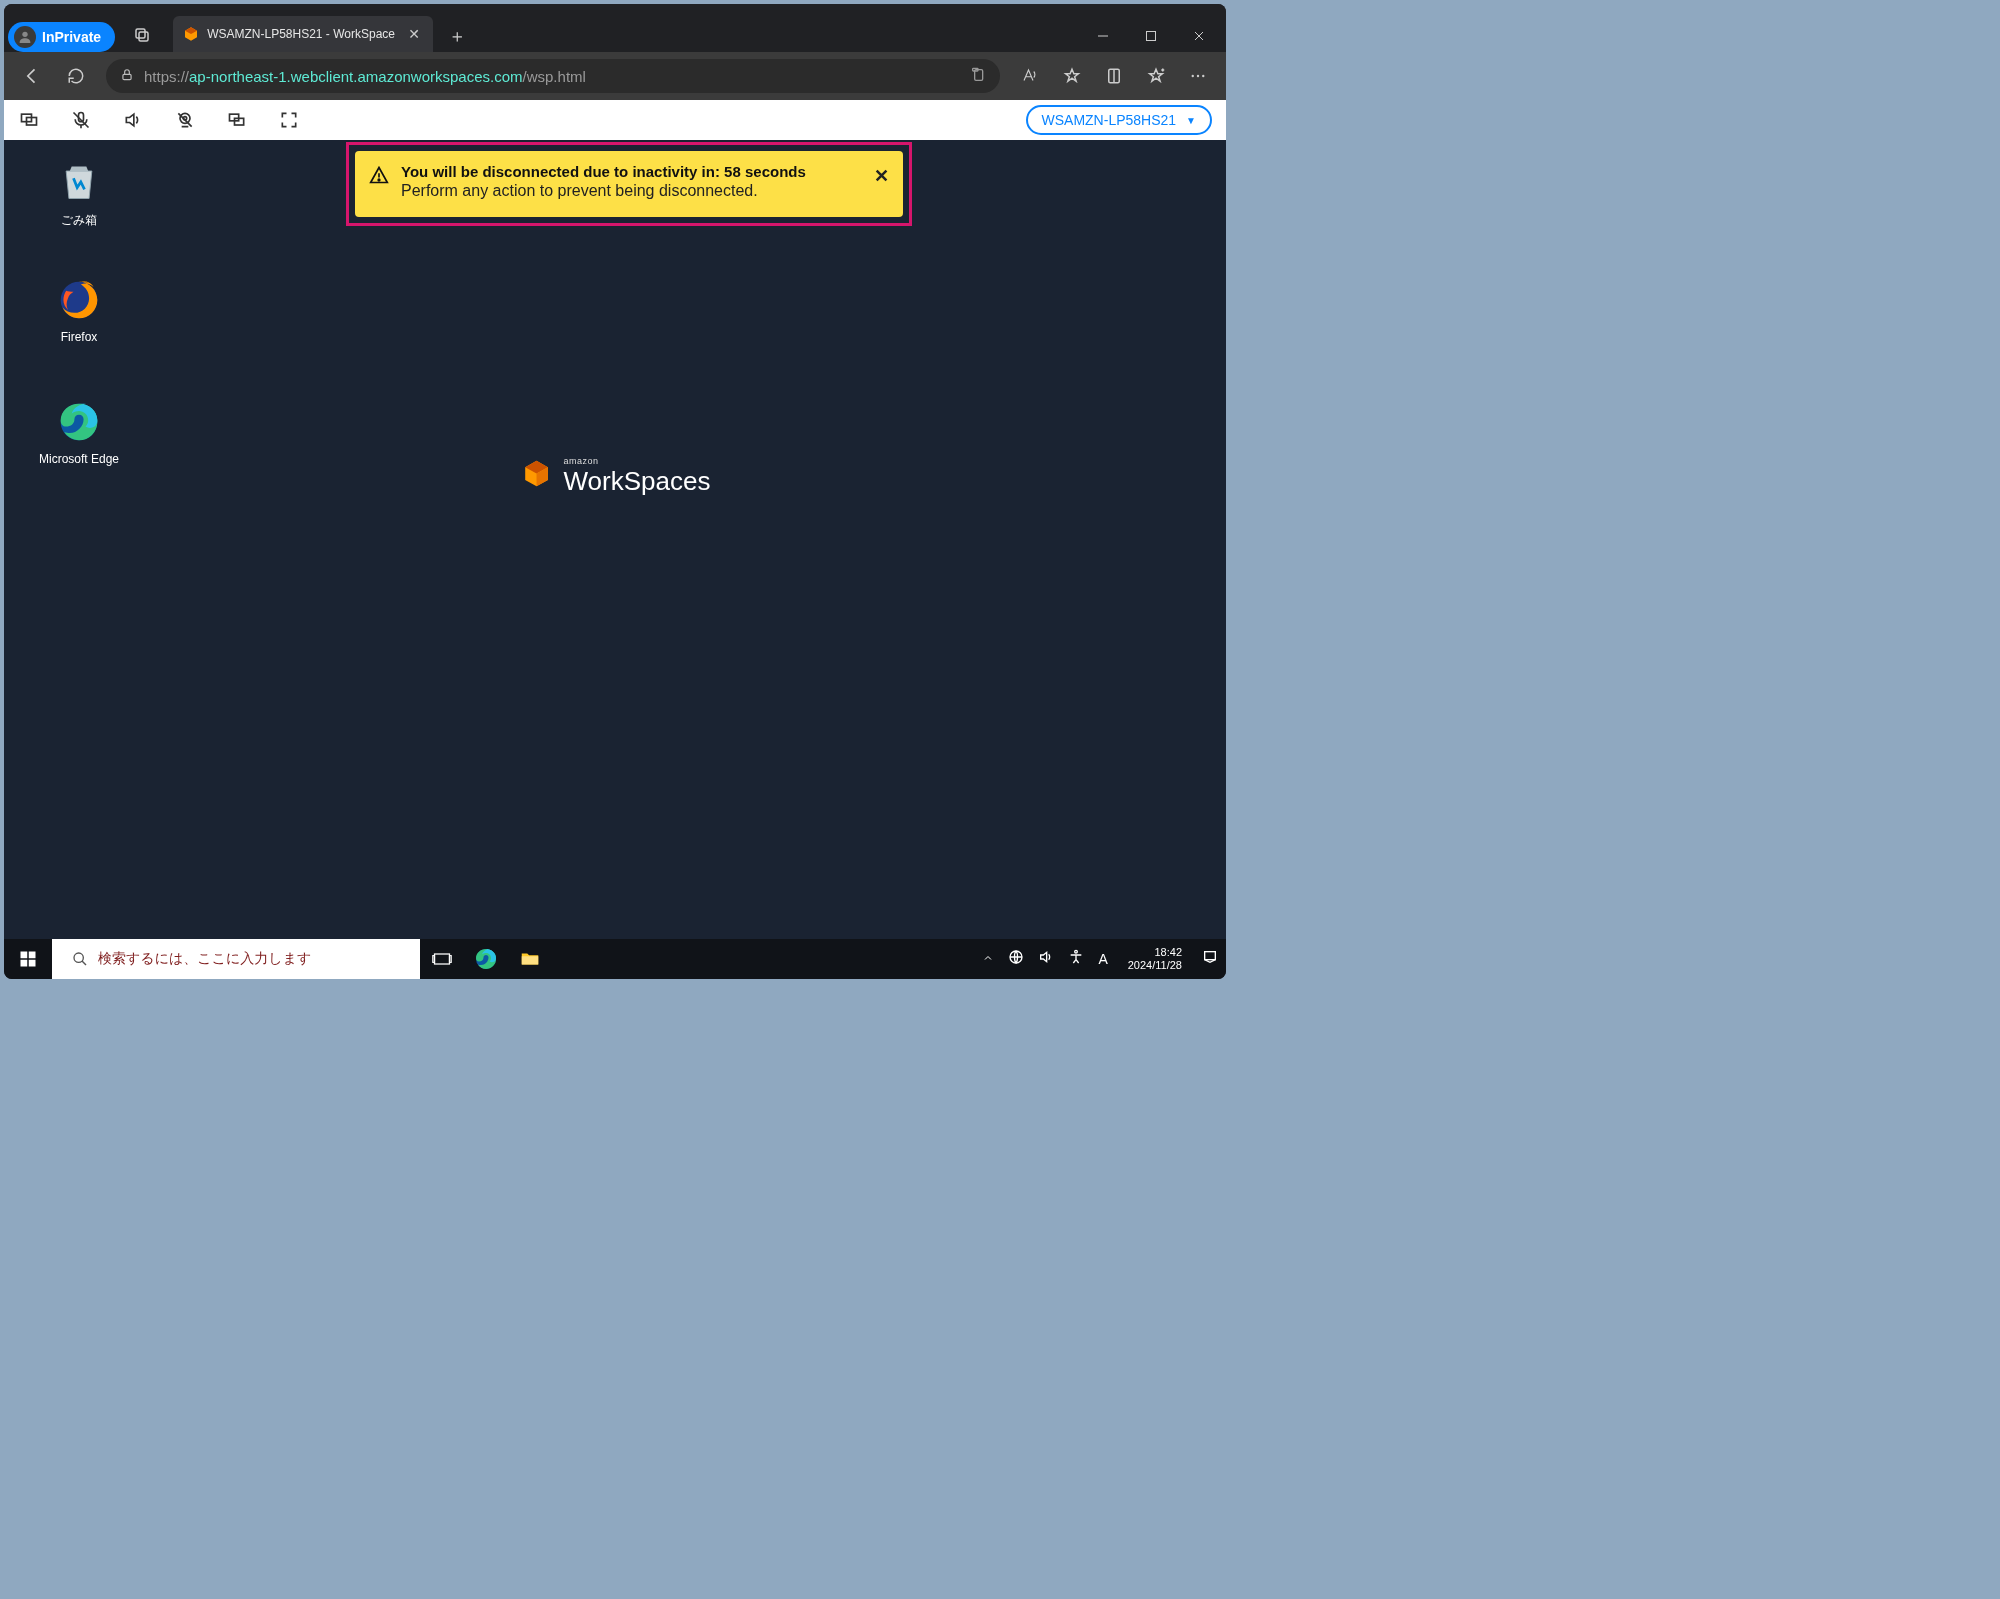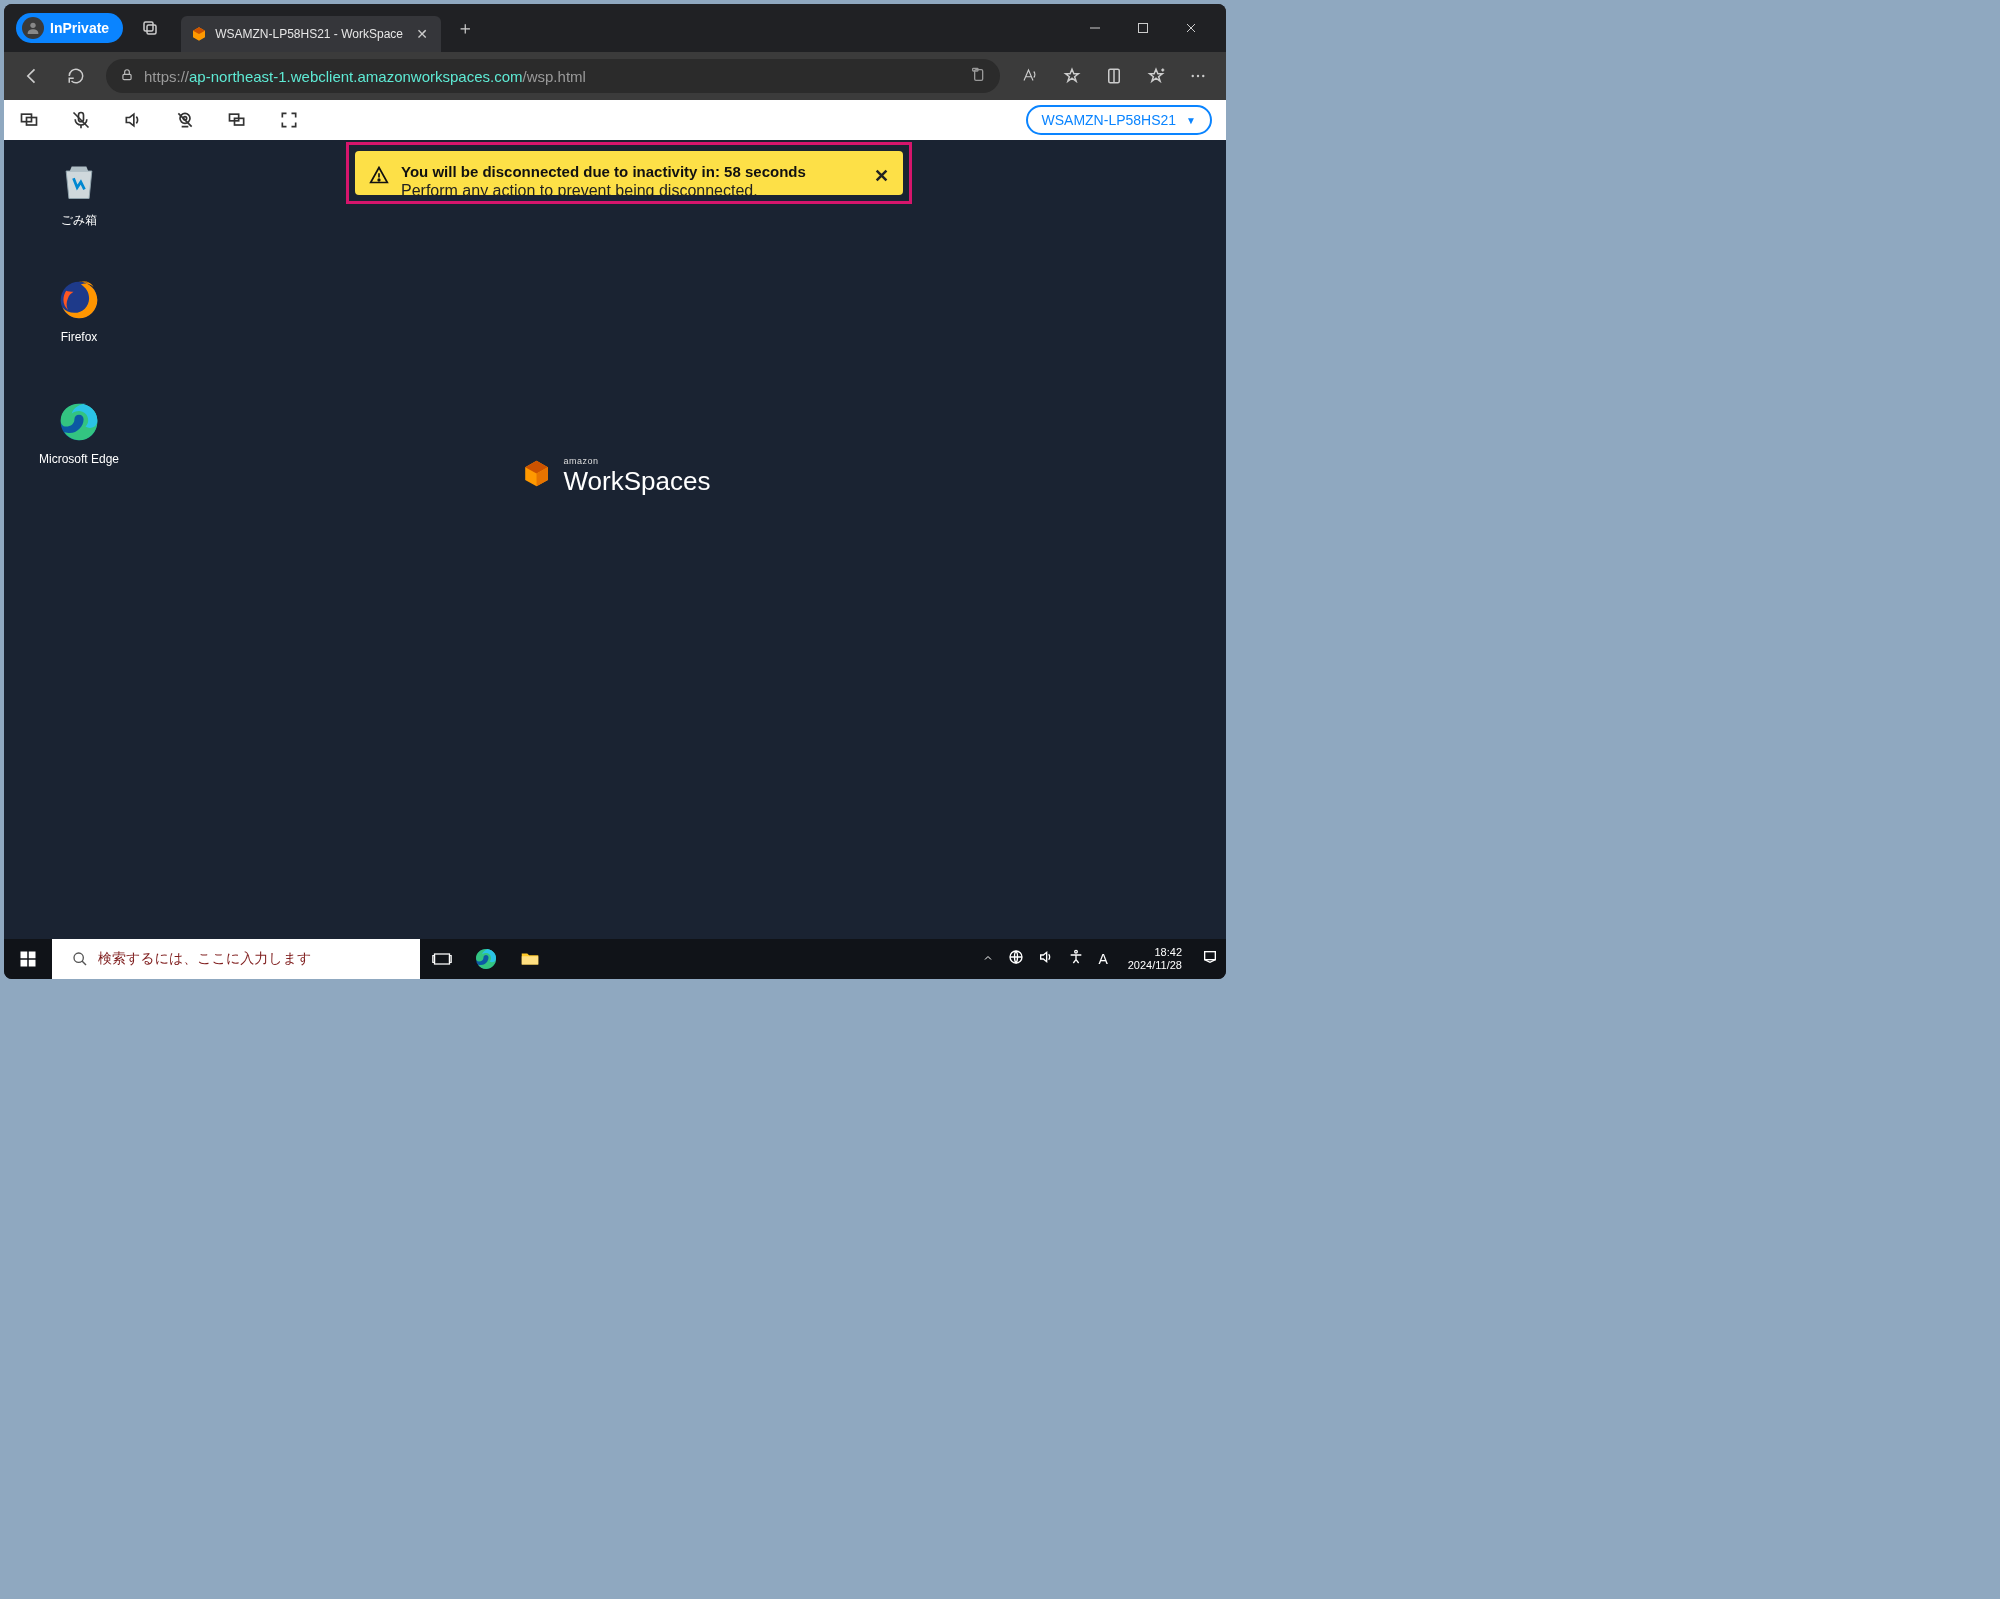--- a/index.html
+++ b/index.html
@@ -1,20 +1,20 @@
 <!DOCTYPE html>
 <html><head>
 <meta charset="utf-8">
 <style>
 *{margin:0;padding:0;box-sizing:border-box;font-family:"Segoe UI","Meiryo",sans-serif;}
 body{width:1230px;height:983px;background:#8fa8c0;overflow:hidden;position:relative;}
 .window{position:absolute;left:4px;top:4px;right:4px;bottom:4px;background:#202124;border-radius:8px;overflow:hidden;display:flex;flex-direction:column;}
 
 
-.titlebar{height:48px;background:#202124;display:flex;align-items:center;padding:0 12px;}
+.titlebar{height:48px;background:#202124;display:flex;align-items:flex-end;padding:0 4px;}
 .inprivate-badge{display:flex;align-items:center;background:#0a84ff;color:#fff;border-radius:16px;padding:4px 14px 4px 6px;font-size:14px;font-weight:600;gap:6px;}
 .inprivate-badge .avatar-ico{width:22px;height:22px;border-radius:50%;background:#3a3a3a;display:flex;align-items:center;justify-content:center;}
 .inprivate-badge .avatar-ico svg{width:16px;height:16px;fill:#888;}
 .tab-actions-btn{width:34px;height:34px;margin-left:10px;display:flex;align-items:center;justify-content:center;color:#ccc;border-radius:4px;}
 .tab{display:flex;align-items:center;background:#35363a;border-radius:6px 6px 0 0;height:36px;margin-top:12px;margin-left:14px;padding:0 10px;gap:8px;min-width:260px;max-width:260px;}
 .tab .favicon{width:16px;height:16px;}
 .tab .title{color:#e6e6e6;font-size:12px;white-space:nowrap;overflow:hidden;text-overflow:ellipsis;flex:1;}
 .tab .close{color:#ccc;font-size:14px;cursor:pointer;width:18px;height:18px;display:flex;align-items:center;justify-content:center;}
 .newtab{width:32px;height:32px;margin-left:8px;display:flex;align-items:center;justify-content:center;color:#ccc;font-size:18px;}
 .wincontrols{margin-left:auto;display:flex;gap:2px;}
@@ -49,21 +49,21 @@
 
 .edge svg{width:44px;height:44px;}
 
 
 .wallpaper-logo{position:absolute;left:50%;top:42%;transform:translate(-50%,-50%);color:#fff;display:flex;align-items:center;gap:10px;}
 .wallpaper-logo .ws-cube svg{width:34px;height:34px;}
 .wallpaper-logo .text .small{font-size:9px;letter-spacing:.5px;color:#ddd;}
 .wallpaper-logo .text .big{font-size:26px;font-weight:400;color:#fff;}
 
 
-.banner-wrap{position:absolute;left:342px;top:2px;width:566px;height:62px;border:3px solid #d6156c;box-sizing:border-box;}
+.banner-wrap{position:absolute;left:342px;top:2px;width:566px;height:84px;border:3px solid #d6156c;box-sizing:border-box;}
 .banner{position:absolute;left:6px;top:6px;right:6px;bottom:6px;background:#fde047;border-radius:4px;display:flex;align-items:flex-start;padding:12px 14px;gap:12px;}
 .banner .warn-ico{margin-top:2px;}
 .banner .msg .t{font-weight:700;color:#111;font-size:15px;}
 .banner .msg .s{color:#222;font-size:16px;margin-top:2px;}
 .banner .close-x{margin-left:auto;margin-top:2px;font-size:18px;font-weight:700;color:#222;cursor:pointer;}
 
 
 .taskbar{height:40px;background:#101318;display:flex;align-items:center;color:#fff;}
 .taskbar .start{width:48px;height:40px;display:flex;align-items:center;justify-content:center;}
 .taskbar .search{flex:0 0 368px;height:40px;background:#fff;display:flex;align-items:center;padding:0 20px;gap:10px;color:#7f1d1d;font-size:14px;}

